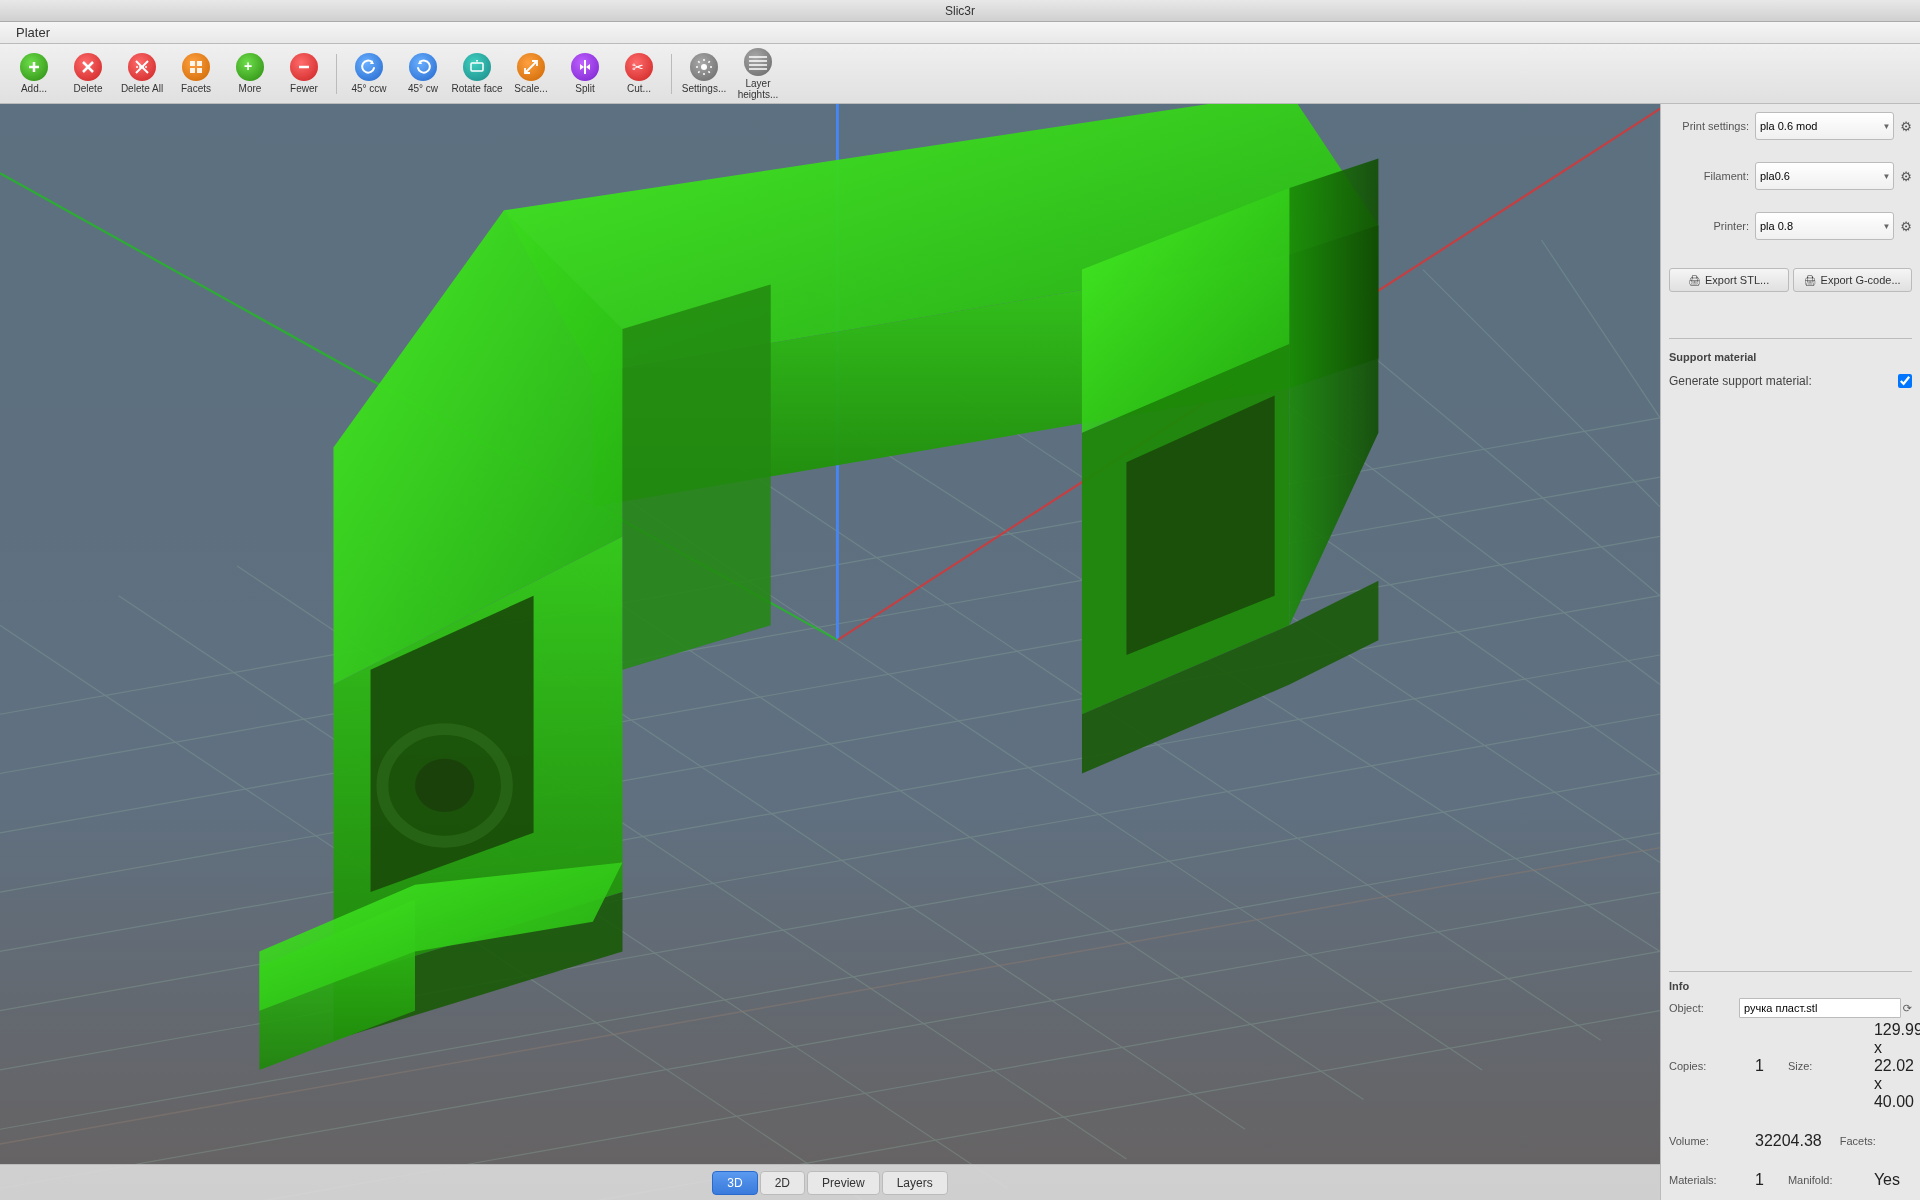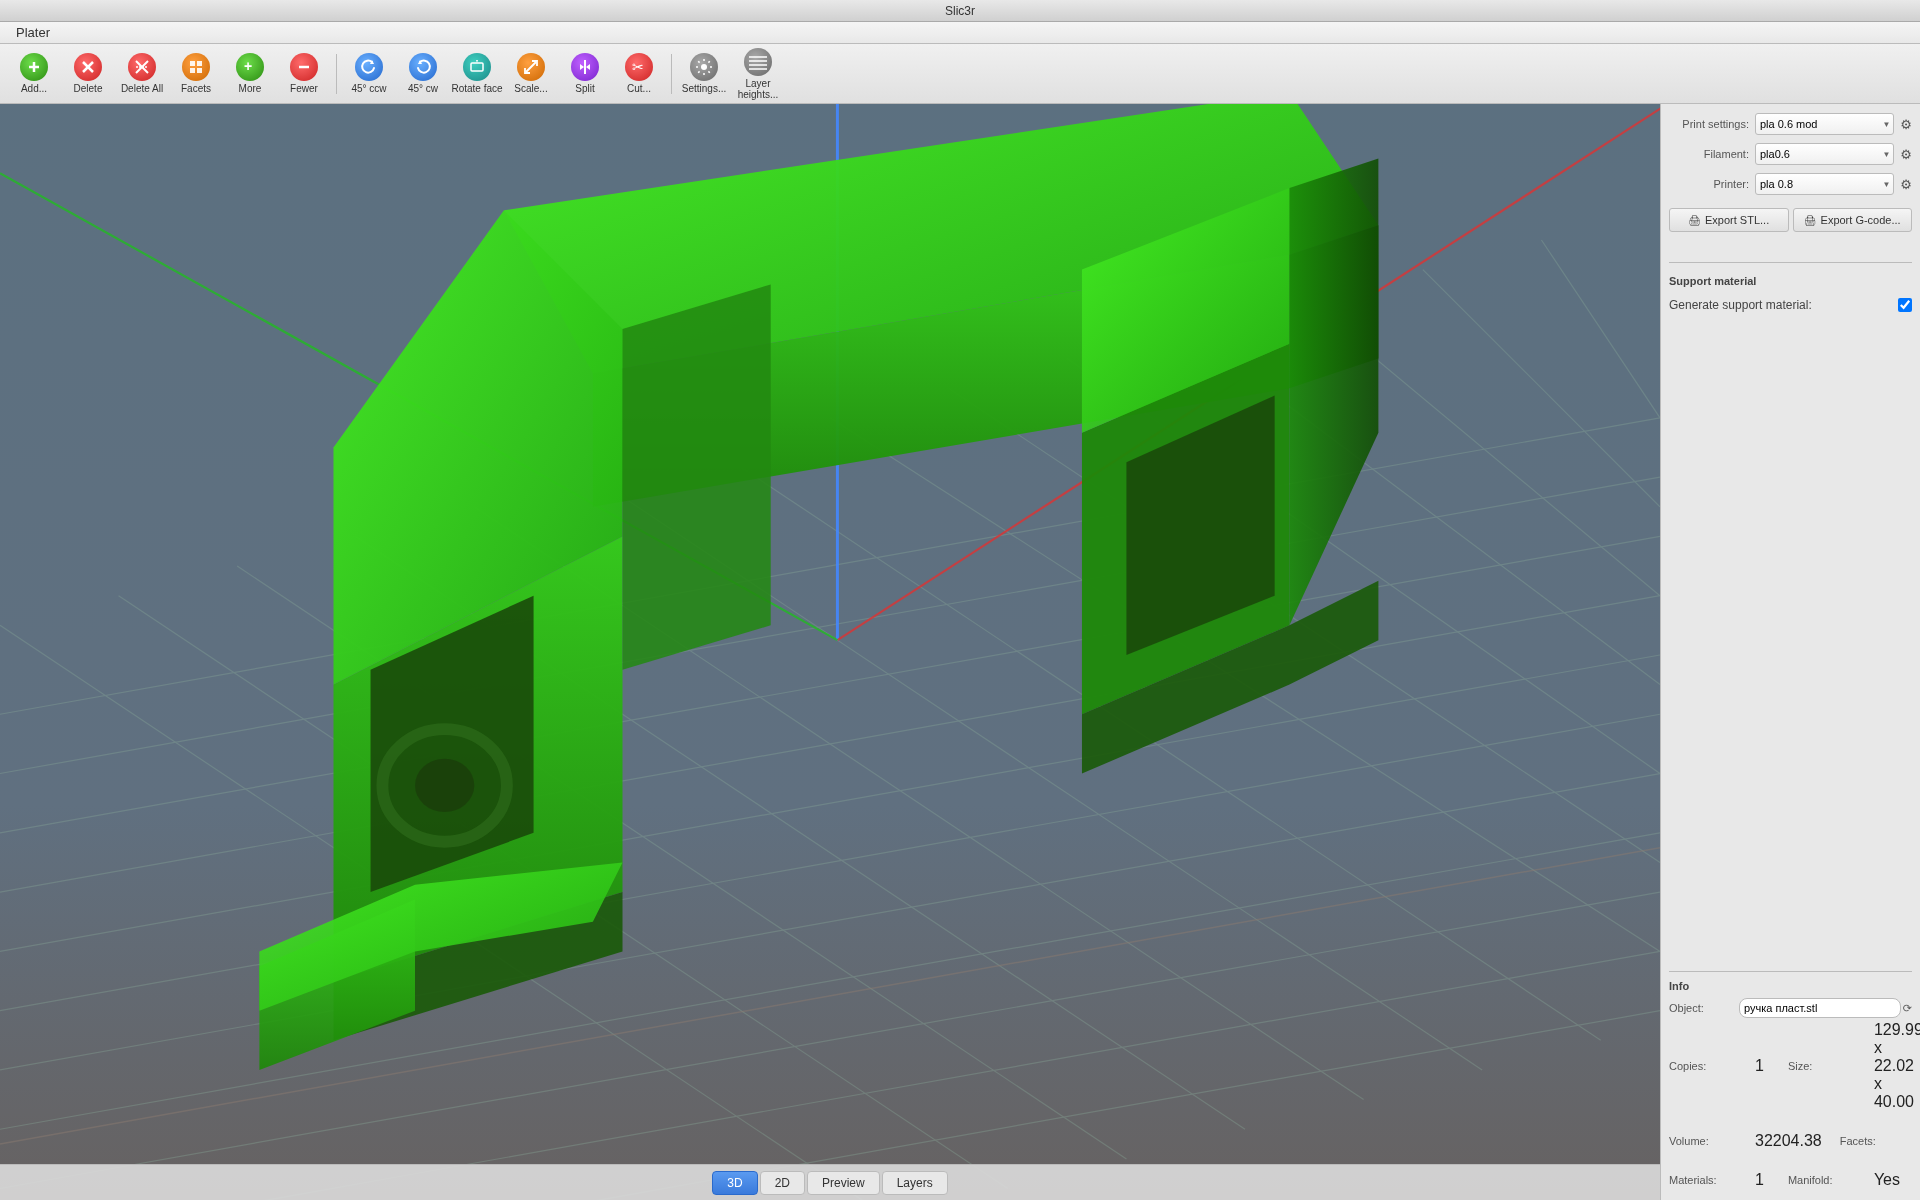--- a/index.html
+++ b/index.html
@@ -136,21 +136,21 @@
     }
 
     
     #right-panel {
       width: 260px;
       background: #e8e8e8;
       border-left: 1px solid #bbb;
       display: flex;
       flex-direction: column;
       padding: 8px;
-      gap: 6px;
+      gap: 22px;
     }
     .settings-row {
       display: flex;
       align-items: center;
       gap: 6px;
       min-height: 24px;
     }
     .settings-label {
       color: #555;
       font-size: 11px;
@@ -159,21 +159,21 @@
       text-align: right;
     }
     .select-wrap {
       flex: 1;
       position: relative;
       display: flex;
       align-items: center;
     }
     .select-wrap select {
       width: 100%;
-      height: 22px;
+      height: 28px;
       border: 1px solid #bbb;
       border-radius: 3px;
       background: linear-gradient(to bottom, #fff, #f0f0f0);
       font-size: 11px;
       padding: 0 4px;
       cursor: pointer;
       appearance: none;
       -webkit-appearance: none;
     }
     .select-arrow {
@@ -237,21 +237,21 @@
       font-size: 11px;
     }
     .info-val {
       color: #222;
       font-size: 16px;
     }
     .info-input {
       flex: 1;
       height: 20px;
       border: 1px solid #bbb;
-      border-radius: 8px;
+      border-radius: 1px;
       font-size: 11px;
       padding: 0 4px;
       background: white;
     }
     .info-input-wrap {
       flex: 1;
       display: flex;
       align-items: center;
       gap: 2px;
     }

